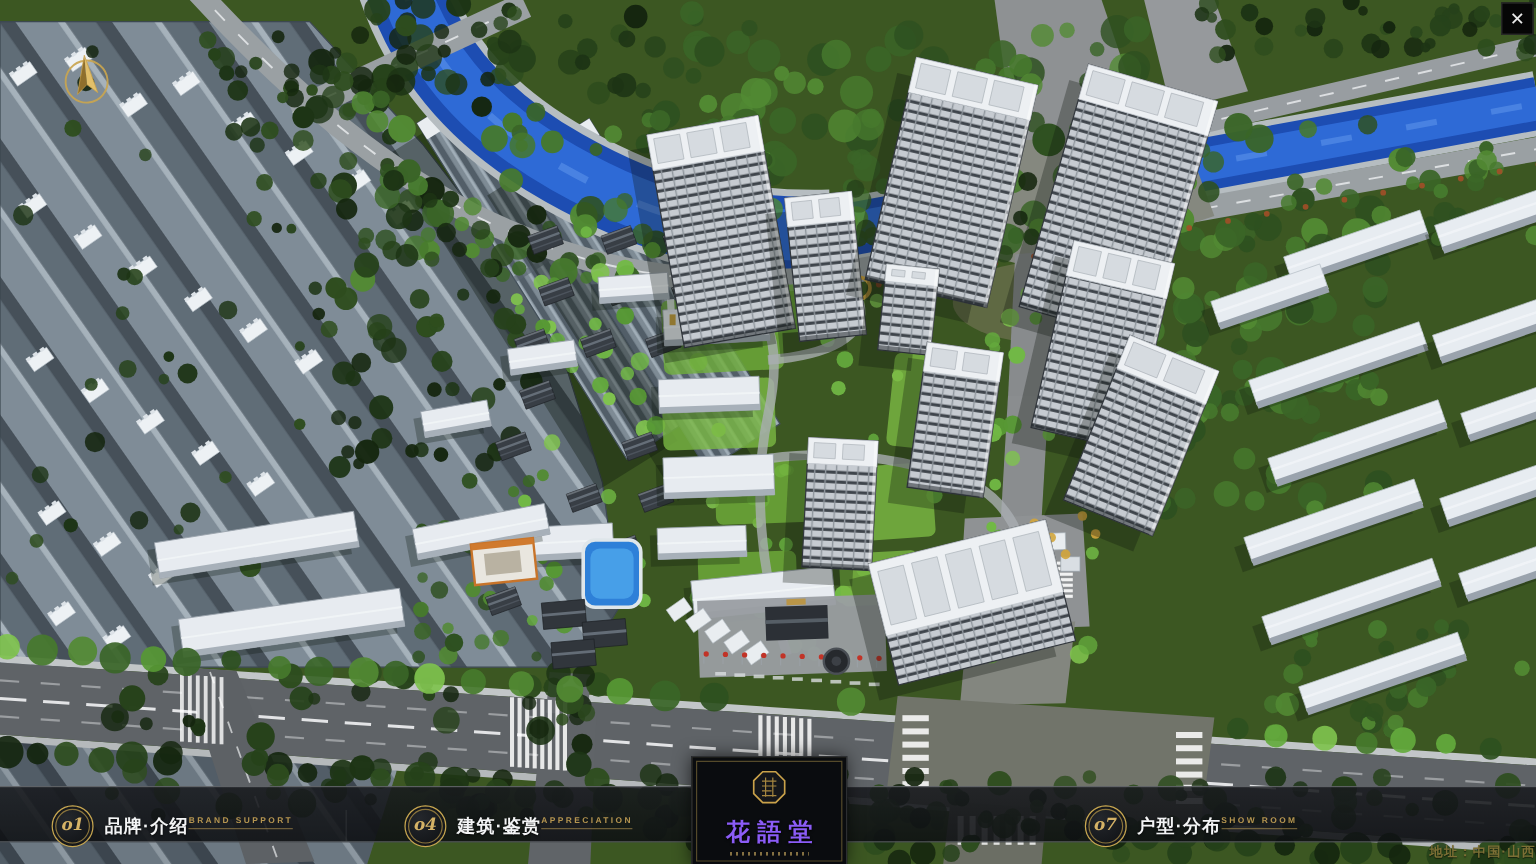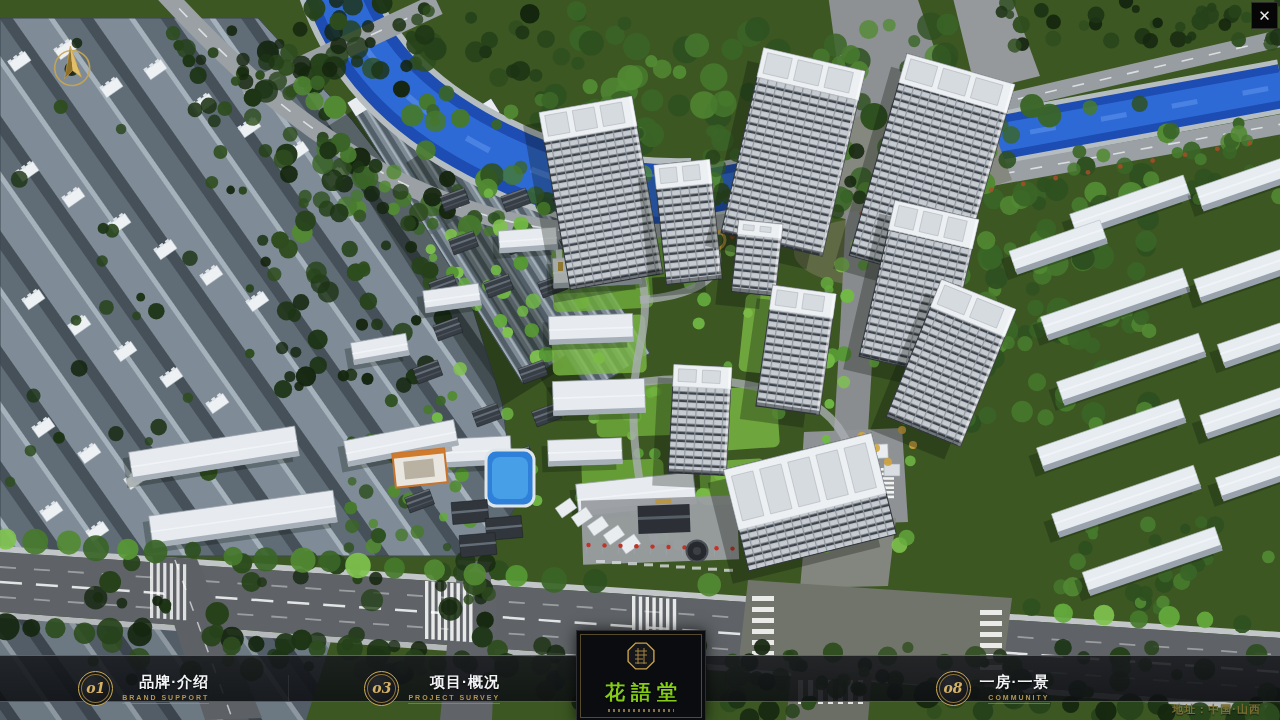--- a/index.html
+++ b/index.html
@@ -22,37 +22,37 @@
   .nav-group{flex:1;display:flex;margin-top:19px;}
   .nav-gap{width:128px;}
   .nav-item{flex:1;display:flex;align-items:center;justify-content:center;gap:9px;height:100%;
     border-left:1px solid rgba(255,255,255,.08);cursor:pointer;}
   .nav-group:first-child .nav-item:first-child{border-left:none;}
   .badge{width:33px;height:33px;border-radius:50%;flex:0 0 auto;
     border:1px solid #c9a851;box-shadow:inset 0 0 0 2px #16181c,inset 0 0 0 3px #8a743c;
     background:radial-gradient(circle at 35% 30%,#24272c,#0d0f12);
     color:#d5b266;display:flex;align-items:center;justify-content:center;
     font:italic 700 14px "DejaVu Serif",serif;}
-  .nav-text{display:flex;flex-direction:column;align-items:flex-end;}
+  .nav-text{display:flex;flex-direction:row;align-items:flex-start;}
   .nav-title{font-weight:700;font-size:15px;color:#f3f4f5;letter-spacing:1px;white-space:nowrap;
     text-shadow:0 1px 2px rgba(0,0,0,.8);}
   .nav-sub{font-weight:700;font-size:7px;color:#b59550;letter-spacing:2px;margin-top:2px;
     padding-bottom:2px;border-bottom:1px solid rgba(181,149,80,.55);white-space:nowrap;}
 
   
   .logo-panel{position:absolute;left:576px;top:630px;width:128px;height:90px;z-index:5;
     background:#0a0c0f;border:1px solid #2c2e31;cursor:pointer;
     box-shadow:inset 0 0 0 3px #0a0c0f,inset 0 0 0 4px rgba(160,135,70,.5),0 0 14px rgba(0,0,0,.65);
     display:flex;flex-direction:column;align-items:center;justify-content:center;gap:3px;}
-  .logo-name{font:700 20px "DejaVu Serif",serif;color:#84cc16;letter-spacing:6px;padding-left:6px;
+  .logo-name{font:700 20px "DejaVu Serif",serif;color:#8b5cf6;letter-spacing:6px;padding-left:6px;
     text-shadow:0 1px 2px #000;}
   .logo-caption{width:66px;height:3px;opacity:.8;
     background:repeating-linear-gradient(90deg,rgba(190,160,90,.85) 0 2px,transparent 2px 5px);}
 
-  .address{position:absolute;right:19px;bottom:3px;z-index:5;font-weight:700;font-size:11px;
+  .address{position:absolute;right:0;bottom:3px;z-index:5;font-weight:700;font-size:11px;
     color:#7c6f35;letter-spacing:1px;text-shadow:0 1px 1px rgba(0,0,0,.6);}
 </style>
 </head>
 <body>
 
 <div class="stage">
 
   <svg id="scene" viewBox="0 0 1280 720">
       <defs>
         <pattern id="estRoof" width="66" height="26" patternUnits="userSpaceOnUse" patternTransform="rotate(-35)">
@@ -1919,37 +1919,37 @@
         <div class="badge">
             <span>o1</span>
           </div>
         <div class="nav-text">
             <div class="nav-title">品牌·介绍</div>
         <div class="nav-sub">BRAND SUPPORT</div>
           </div>
       </div>
       <div class="nav-item">
         <div class="badge">
-            <span>o3</span>
+            <span>o4</span>
           </div>
         <div class="nav-text">
-            <div class="nav-title">项目·概况</div>
-        <div class="nav-sub">PROJECT SURVEY</div>
+            <div class="nav-title">建筑·鉴赏</div>
+        <div class="nav-sub">APPRECIATION</div>
           </div>
       </div>
     </div>
     <div class="nav-gap"></div>
     <div class="nav-group">
       <div class="nav-item">
         <div class="badge">
-            <span>o8</span>
+            <span>o7</span>
           </div>
         <div class="nav-text">
-            <div class="nav-title">一房·一景</div>
-        <div class="nav-sub">COMMUNITY</div>
+            <div class="nav-title">户型·分布</div>
+        <div class="nav-sub">SHOW ROOM</div>
           </div>
       </div>
     </div>
   </div>
 
   <div class="logo-panel">
     <div>
       <svg width="32" height="32" viewBox="0 0 32 32">
         <polygon points="28.9,10.6 21.4,3.1 10.6,3.1 3.1,10.6 3.1,21.4 10.6,28.9 21.4,28.9 28.9,21.4" fill="#14161a" stroke="#caa24a" stroke-width="1.4"></polygon>
         <g stroke="#caa24a" stroke-width="1" opacity="0.8">

